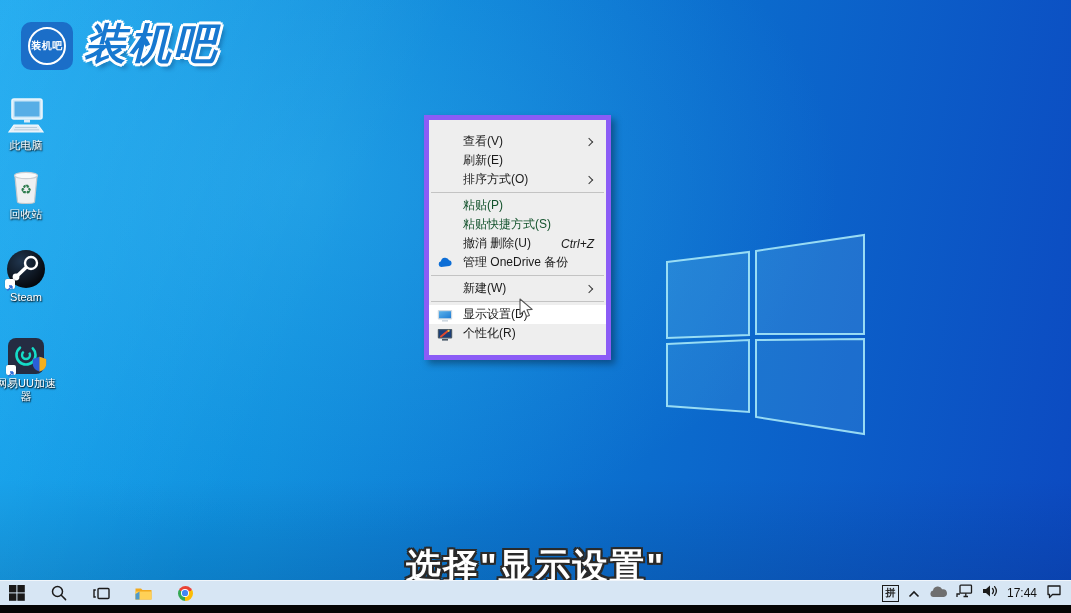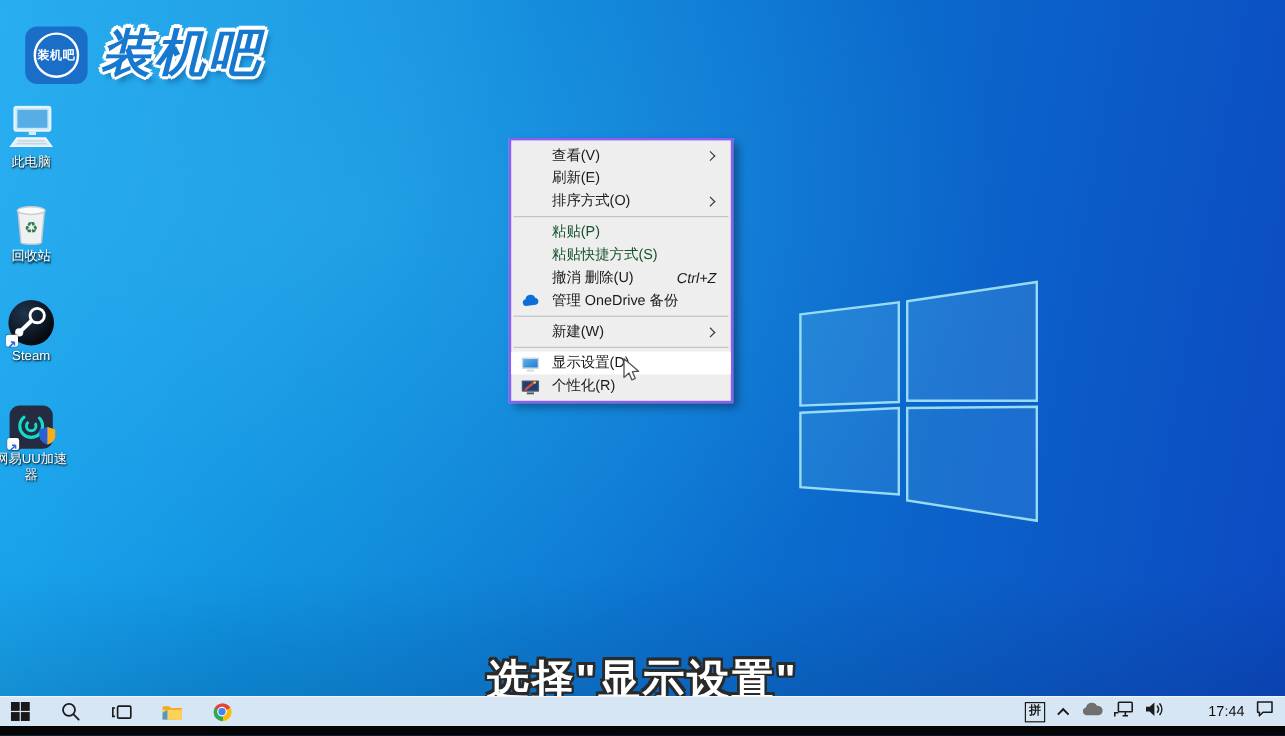--- a/index.html
+++ b/index.html
@@ -37,21 +37,21 @@
     text-shadow:0 1px 2px rgba(0,0,0,.75), 1px 1px 1px rgba(0,0,0,.6); word-break:break-all; }
   .steam-circle { width:38px; height:38px; border-radius:50%;
     background:radial-gradient(circle at 35% 30%, #20354d, #05080d 75%); position:relative; }
   .uu-square { width:36px; height:36px; border-radius:8px; background:#252c42; position:relative; }
   .shortcut-badge { position:absolute; left:-2px; bottom:-1px; width:10px; height:10px; background:#fff;
     border-radius:2px; box-shadow:0 0 1px rgba(0,0,0,.5); }
   .uu-shield { position:absolute; right:-3px; bottom:-2px; }
 
   
   .ctx { position:absolute; left:424px; top:115px; width:187px; background:#eeeeee;
-    border:2px solid #8b5cf6; box-shadow:4px 4px 7px rgba(0,0,0,.35); padding:3px 0; z-index:10; }
+    border:5px solid #8b5cf6; box-shadow:4px 4px 7px rgba(0,0,0,.35); padding:12px 0; z-index:10; }
   .mi { position:relative; height:19px; display:flex; align-items:center; padding:0 12px 0 34px;
     font-size:12px; color:#1a1a1a; white-space:nowrap; }
   .mi.hl { background:#ffffff; }
   .mi.disabled { color:#14532d; }
   .mi .ic { position:absolute; left:8px; top:1.5px; width:16px; height:16px; }
   .mi-arrow { margin-left:auto; width:6px; height:6px; border-top:1.3px solid #3a3a3a;
     border-right:1.3px solid #3a3a3a; transform:rotate(45deg); margin-right:2px; }
   .mi-shortcut { margin-left:auto;font-style:italic; }
   .sep { height:1px; background:#c3c3c3; margin:3px 2px; }
 
@@ -65,21 +65,21 @@
       -2px -2px 0 #2a2a2a, 2px -2px 0 #2a2a2a, -2px 2px 0 #2a2a2a, 2px 2px 0 #2a2a2a; }
 
   
   .taskbar { position:absolute; left:0; right:0; bottom:8px; height:25px; background:#d7e6f4;
     border-top:1px solid rgba(255,255,255,.65); display:flex; align-items:center; z-index:5; }
   .tb-btn { width:30px; height:25px; display:flex; align-items:center; justify-content:center; }
   .tb-left { display:flex; padding-left:2px; gap:12px; }
   .tb-tray { margin-left:auto; display:flex; align-items:center; gap:9px; padding-right:9px; }
   .ime-box { width:17px; height:17px; border:1.5px solid #1b1b1b; font-size:10px; line-height:14px;
     text-align:center; color:#1b1b1b; font-weight:bold; }
-  .tray-time { font-size:12px; color:#111;margin-left:28px; }
+  .tray-time { font-size:12px; color:#111; }
   .chrome { width:15px; height:15px; border-radius:50%;
     background:conic-gradient(from 60deg, #fbbc05 0 120deg, #34a853 0 240deg, #ea4335 0 360deg); position:relative; }
   .chrome::before { content:""; position:absolute; inset:3.4px; background:#fff; border-radius:50%; }
   .chrome::after { content:""; position:absolute; inset:4.9px; background:#4285f4; border-radius:50%; }
   .black-bar { position:absolute; left:0; right:0; bottom:0; height:8px; background:#050505; z-index:6; }
 </style>
 </head>
 <body>
 
 <div class="stage">
@@ -93,21 +93,21 @@
     </svg>
   </div>
 
   <div class="wm-badge">
     <div class="wm-circle">
       <span>装机吧</span>
     </div>
   </div>
   <div class="wm-word">装机吧</div>
 
-  <div class="dcell" style="top:86px">
+  <div class="dcell" style="top:96px">
     <div class="dart">
       <svg width="40" height="38" viewBox="0 0 40 38">
         <rect x="6" y="1" width="30" height="20" rx="2" fill="#cfe8f8" stroke="#eaf6fd" stroke-width="1.6"></rect>
         <rect x="8.5" y="3.5" width="25" height="15" fill="#57aee6"></rect>
         <rect x="18" y="21.5" width="6" height="3" fill="#d8ecf9"></rect>
         <path d="M8,27 L32,27 L37,34 L3,34 Z" fill="#e3edf6" stroke="#f3f9fd" stroke-width="1.2"></path>
         <path d="M9,29.5 h22 M8,31.8 h25" stroke="#b9cddd" stroke-width="1"></path>
       </svg>
     </div>
     <div class="dlabel">此电脑</div>

